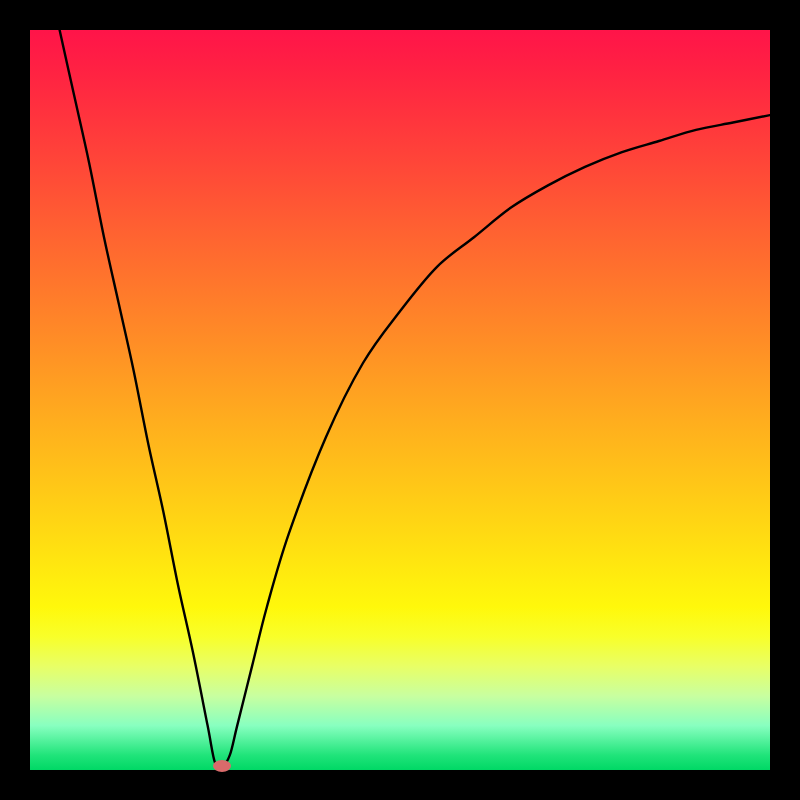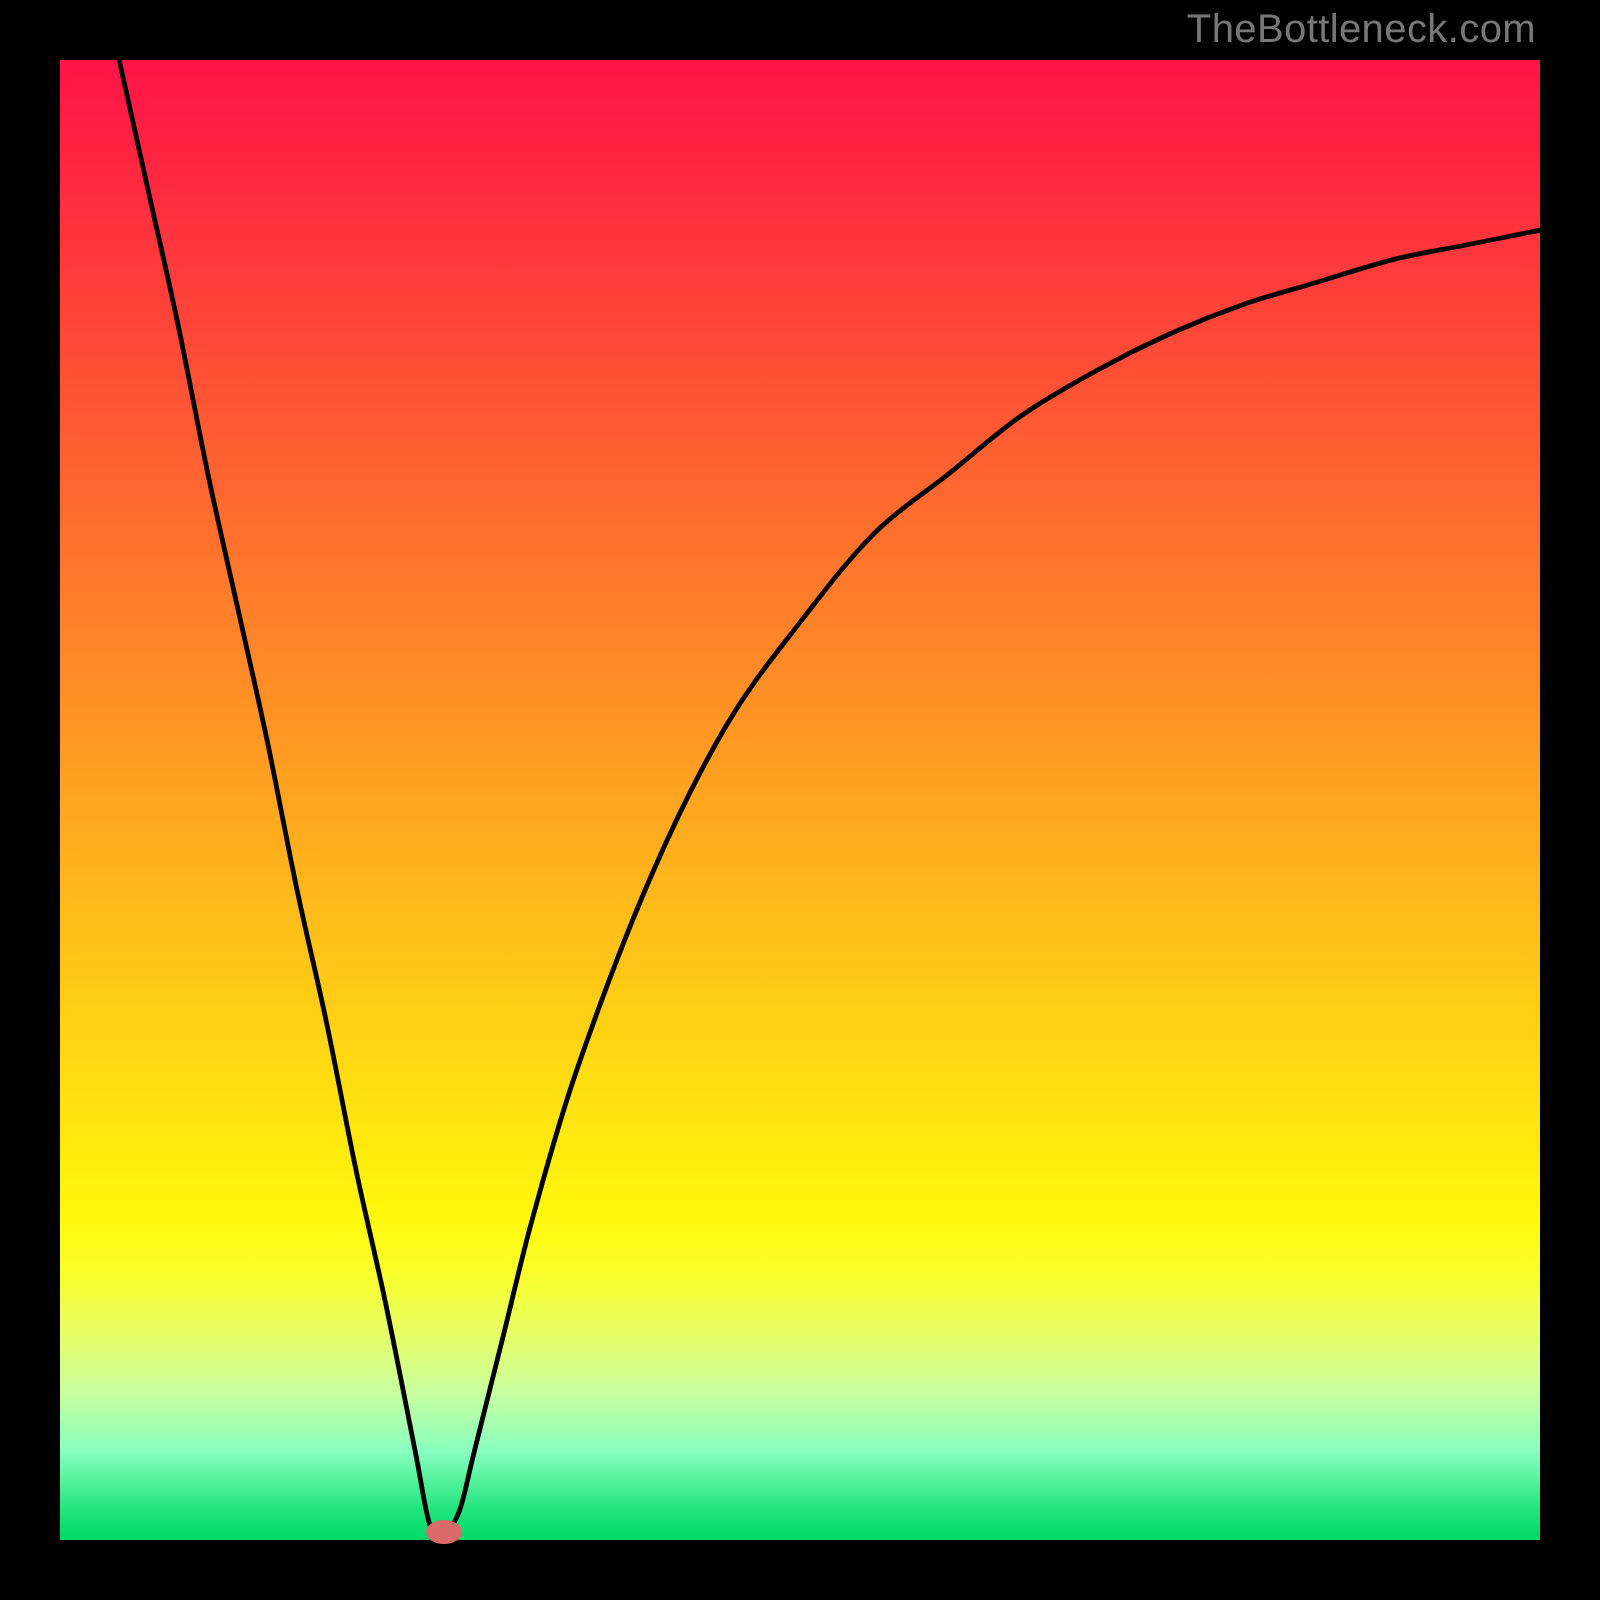--- a/index.html
+++ b/index.html
@@ -63,20 +63,19 @@
     height: 12px;
     border-radius: 50% / 50%;
     background: #d96b6b;
     transform: translate(-50%, -50%);
   }
 </style>
 </head>
 <body>
 
 <div class="frame">
-  <div class="watermark">TheBottleneck.com</div>
   <div class="plot-area">
     <svg class="curve" viewBox="0 0 740 740" preserveAspectRatio="none">
       <path id="curve-path" fill="none" stroke="#000" stroke-width="2.4" stroke-linejoin="round" stroke-linecap="round" d="M 29.6,0 C 32.06666666666667,11.100000000000003 39.46666666666667,44.40000000000002 44.4,66.60000000000002 C 49.33333333333333,88.80000000000003 54.266666666666666,109.76666666666671 59.2,133.20000000000005 C 64.13333333333334,156.63333333333338 69.06666666666666,183.7666666666667 74,207.20000000000005 C 78.93333333333334,230.63333333333338 83.86666666666666,251.60000000000002 88.8,273.8 C 93.73333333333333,296 98.66666666666667,316.96666666666664 103.60000000000001,340.4 C 108.53333333333335,363.8333333333333 113.46666666666667,390.96666666666664 118.4,414.4 C 123.33333333333334,437.8333333333333 128.26666666666665,457.56666666666666 133.2,481 C 138.13333333333333,504.43333333333334 143.06666666666666,531.5666666666666 148,555 C 152.93333333333334,578.4333333333334 157.86666666666667,598.1666666666667 162.8,621.6 C 167.73333333333335,645.0333333333333 173.9,677.1 177.6,695.6 C 181.29999999999998,714.1 182.53333333333333,725.8166666666667 185,732.6 C 187.46666666666667,739.3833333333333 189.93333333333334,737.5333333333333 192.4,736.3 C 194.86666666666667,735.0666666666666 197.33333333333334,731.9833333333333 199.8,725.2 C 202.26666666666668,718.4166666666667 203.50000000000003,710.4000000000001 207.20000000000002,695.6 C 210.9,680.8 217.06666666666666,656.1333333333333 222,636.4 C 226.93333333333334,616.6666666666666 230.63333333333335,599.4000000000001 236.8,577.2 C 242.96666666666667,555 249.13333333333333,531.5666666666666 259,503.2 C 268.8666666666667,474.8333333333333 283.6666666666667,435.3666666666667 296,407 C 308.3333333333333,378.6333333333333 320.6666666666667,353.9666666666666 333,332.99999999999994 C 345.3333333333333,312.0333333333333 357.66666666666663,297.23333333333335 370,281.2 C 382.33333333333337,265.16666666666663 394.66666666666674,249.13333333333327 407.00000000000006,236.79999999999995 C 419.33333333333337,224.46666666666664 431.6666666666667,217.0666666666667 444,207.20000000000005 C 456.3333333333333,197.3333333333334 468.6666666666667,186.23333333333338 481,177.60000000000002 C 493.3333333333333,168.96666666666667 505.6666666666667,162.1833333333333 518,155.39999999999998 C 530.3333333333334,148.61666666666665 542.6666666666666,142.45000000000007 555,136.9000000000001 C 567.3333333333334,131.3500000000001 579.6666666666666,126.4166666666667 592,122.10000000000002 C 604.3333333333334,117.78333333333335 616.6666666666666,114.7 629,111 C 641.3333333333334,107.3 653.6666666666666,102.9833333333333 666,99.89999999999998 C 678.3333333333334,96.81666666666665 690.6666666666666,94.96666666666665 703,92.5 C 715.3333333333334,90.03333333333335 733.8333333333334,86.33333333333336 740,85.10000000000002"></path>
     </svg>
     <div id="min-marker" class="marker" style="left: 192.4px; top: 736.3px;"></div>
   </div>
 </div>
 
 </body></html>

